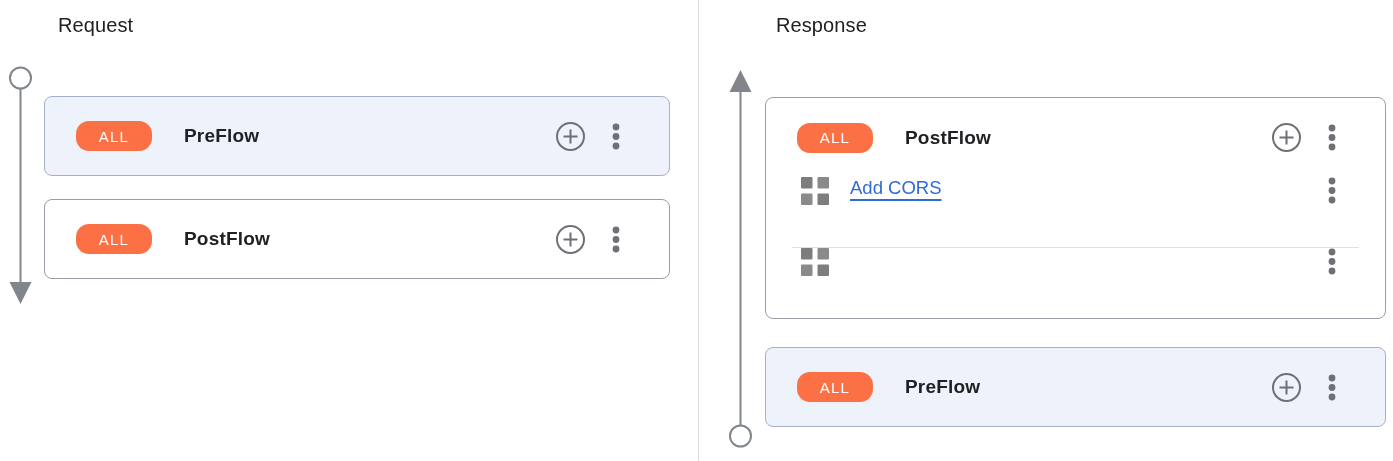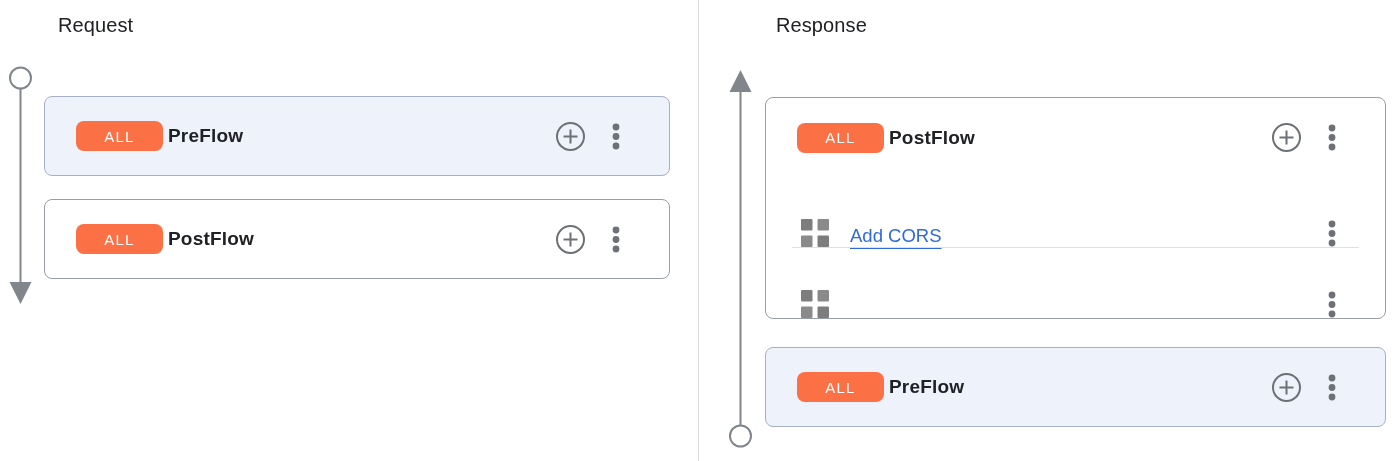--- a/index.html
+++ b/index.html
@@ -26,29 +26,29 @@
   .flow-card.hl{background:#edf2fb;border-color:#a7b1c6;}
   .big-card{
     position:absolute;box-sizing:border-box;
     background:#ffffff;border:1px solid #999ea6;border-radius:8px;
     display:flex;flex-direction:column;
   }
   .card-header-row{
     display:flex;align-items:center;padding:0 48px 0 31px;height:79px;flex:none;
   }
   .policy-row{
-    display:flex;align-items:flex-end;padding:0 48px 0 35px;flex:1;
+    display:flex;align-items:flex-start;padding:0 48px 0 35px;flex:1;
   }
   .row-divider{height:1px;background:#e0e0e0;margin:0 26px;flex:none;}
   .badge{
-    width:87px;height:30px;border-radius:8px;background:#fb7045;
+    width:76px;height:30px;border-radius:13px;background:#fb7045;
     color:#ffffff;font-size:15px;font-weight:500;letter-spacing:1.2px;
     display:flex;align-items:center;justify-content:center;flex:none;
   }
-  .flow-name{margin-left:5px;font-size:19px;font-weight:700;color:#202124;letter-spacing:.2px;}
+  .flow-name{margin-left:32px;font-size:19px;font-weight:700;color:#202124;letter-spacing:.2px;}
   .spacer{flex:1;}
   .icon-btn{
     background:none;border:none;padding:0;margin:0;cursor:pointer;
     display:flex;align-items:center;justify-content:center;
   }
   .menu-btn{margin-left:25px;width:10px;}
   .policy-link{
     margin-left:21px;font-size:18.5px;color:#2e6bd8;text-decoration:underline;
     text-underline-offset:5px;text-decoration-thickness:1.5px;cursor:pointer;
   }

